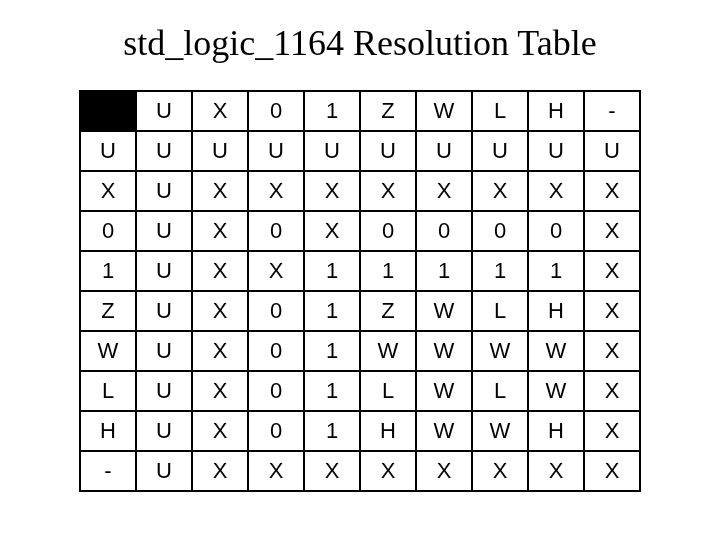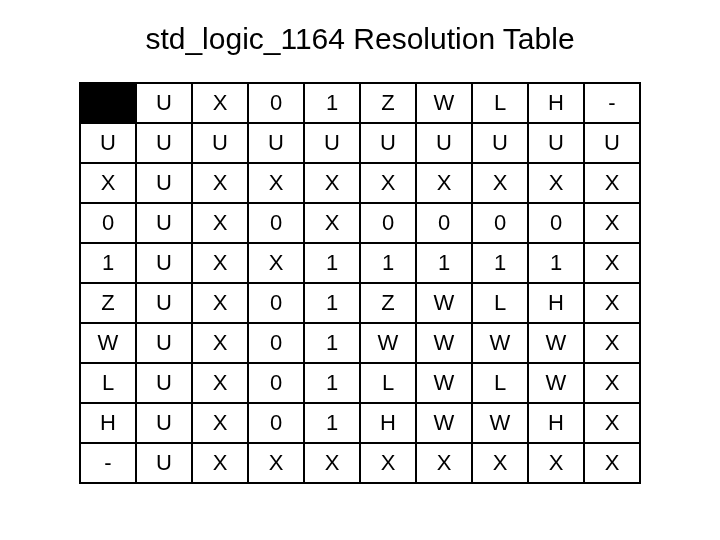--- a/index.html
+++ b/index.html
@@ -7,24 +7,25 @@
     padding: 0;
     width: 720px;
     height: 540px;
     background: #fff;
     font-family: Arial, Helvetica, sans-serif;
     display: flex;
     flex-direction: column;
     align-items: center;
   }
   .title {
-    font-size: 30px;
+    font-size: 36px;
     margin-top: 22px;
     margin-bottom: 26px;
     text-align: center;
+    font-family: Liberation Serif, serif;
   }
   .table-wrap {
     display: flex;
     justify-content: center;
   }
   table {
     border-collapse: collapse;
   }
   td {
     border: 2px solid #000;

